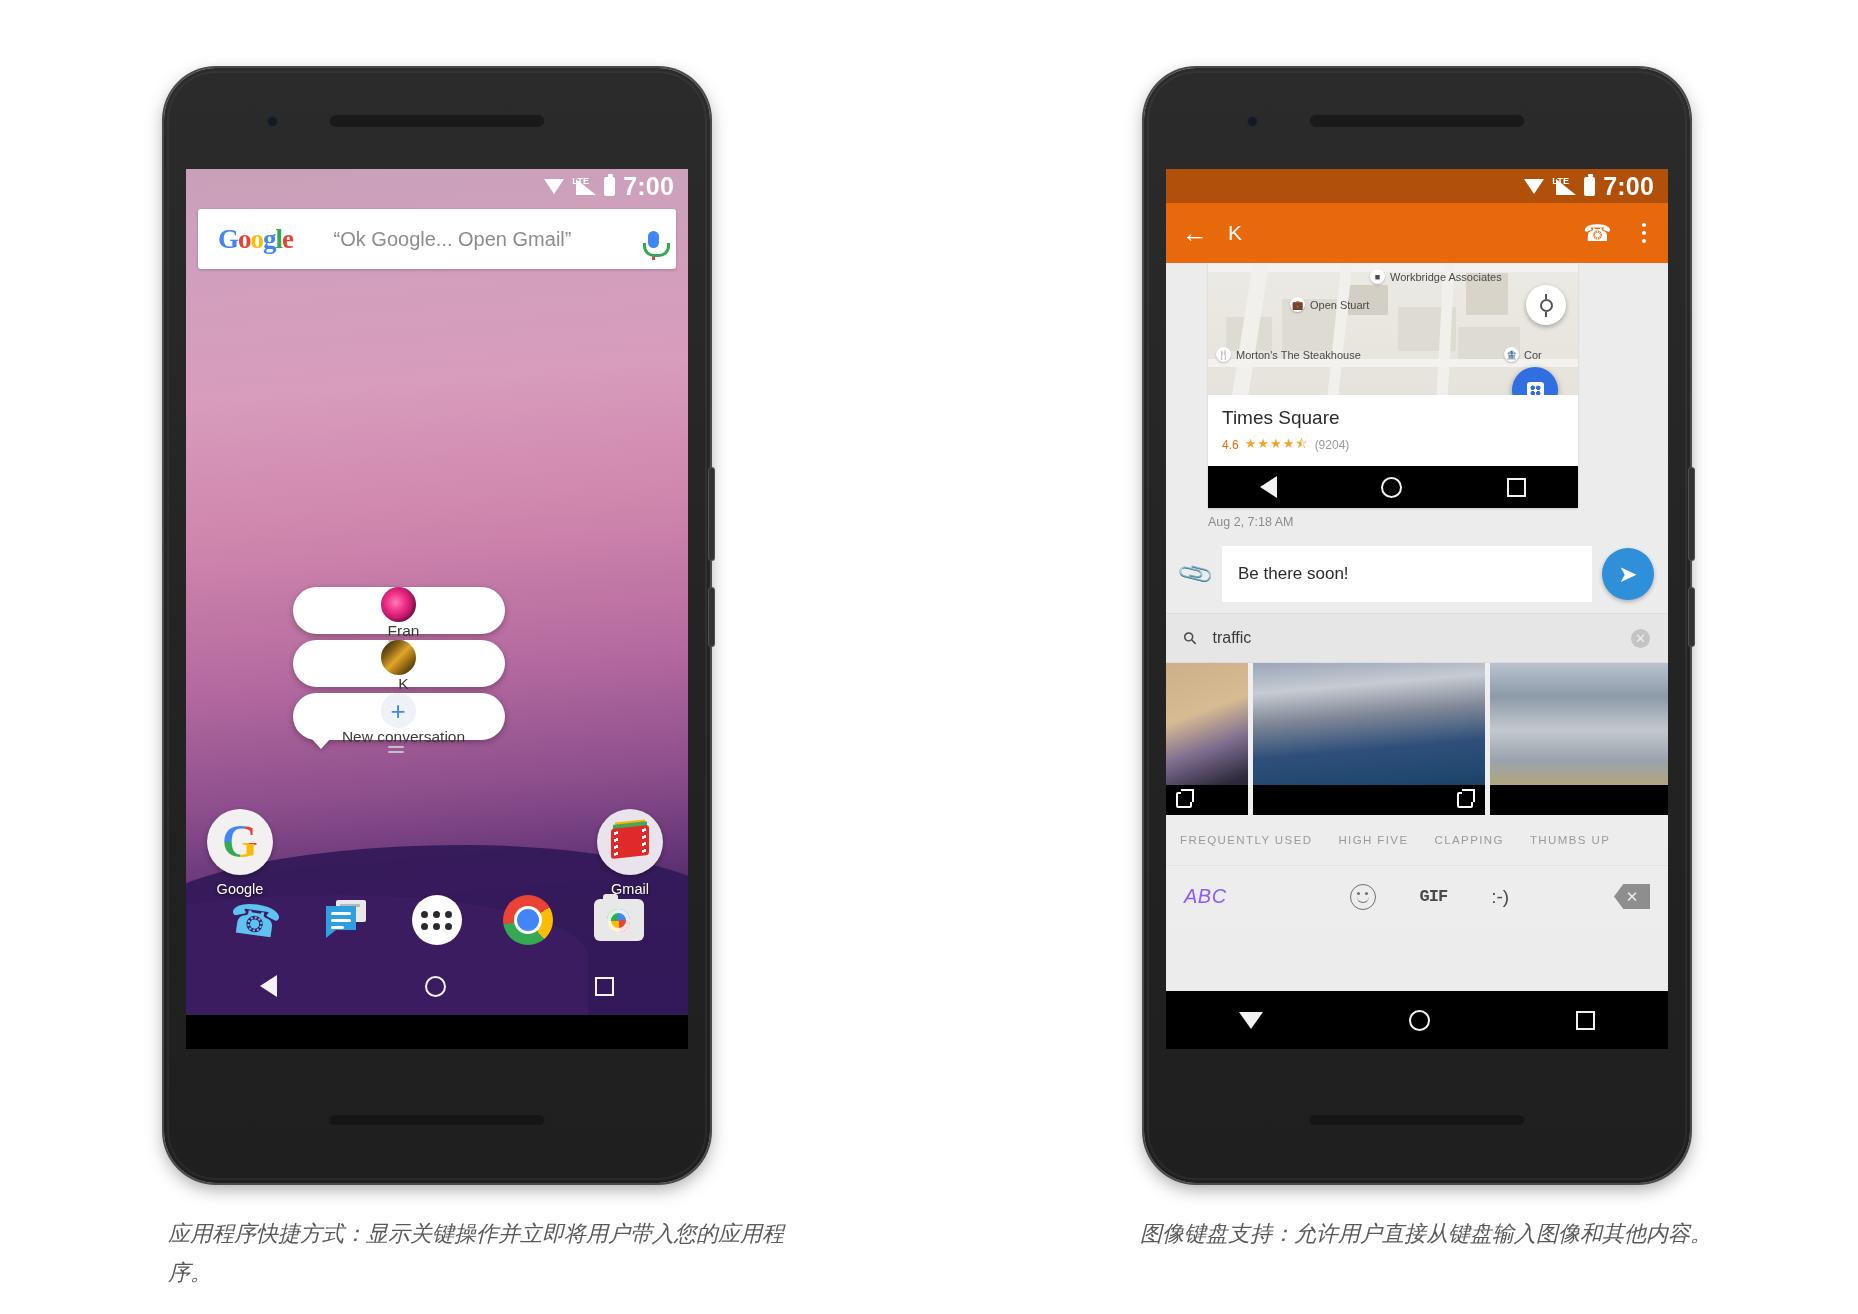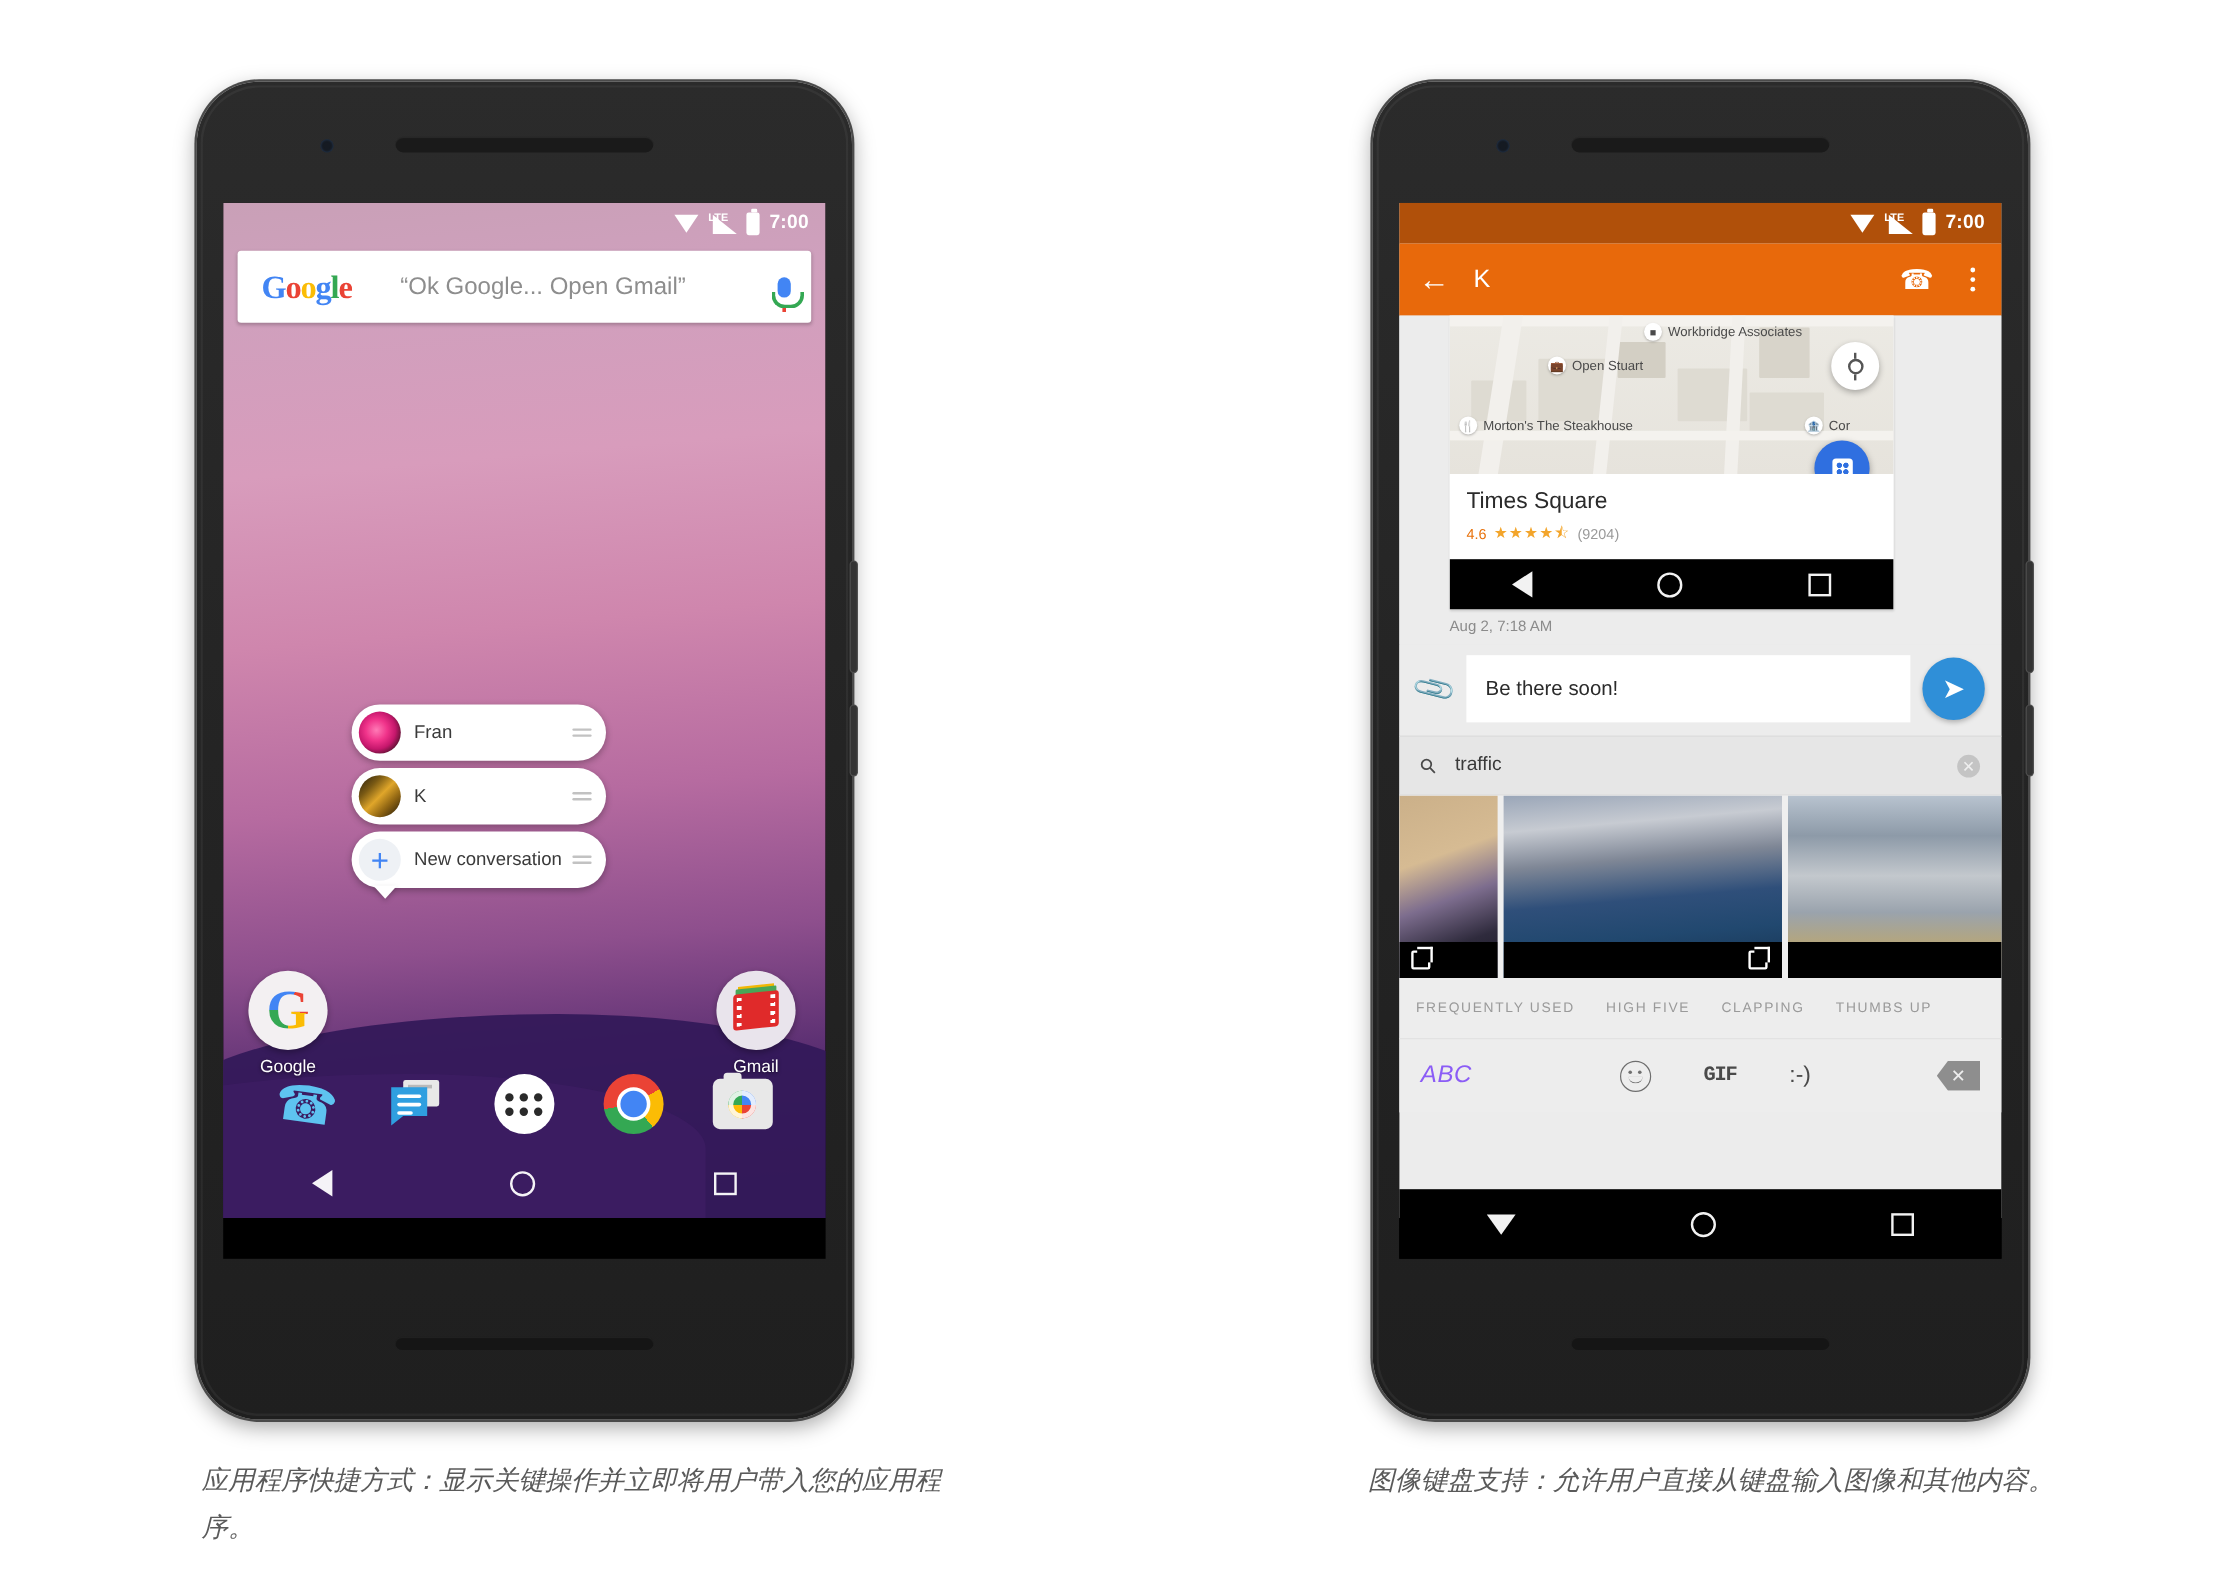--- a/index.html
+++ b/index.html
@@ -57,21 +57,21 @@
   .sb-wifi{ width:20px;height:15px; position:relative;}
   .sb-wifi::after{content:""; position:absolute; left:0; top:0;
     border-left:10px solid transparent; border-right:10px solid transparent;
     border-top:15px solid #fff;}
   .sb-sig{ position:relative; width:24px; height:17px;}
   .sb-sig .tri{ position:absolute; right:0; bottom:0; width:0;height:0;
     border-left:20px solid #fff; border-top:16px solid transparent;}
   .sb-sig .lte{ position:absolute; left:0; top:-2px; font-size:9px; font-weight:700; color:#fff;}
   .sb-batt{ width:11px; height:19px; border:2px solid #fff; border-radius:2px; position:relative; background:#fff;}
   .sb-batt::before{content:""; position:absolute; top:-5px; left:2px; width:5px;height:3px;background:#fff;border-radius:1px;}
-  .sb-time{ font-size:16px; }
+  .sb-time{ font-size:25px; }
 
   
   .home{
     position:relative; width:100%; height:846px;
     background: linear-gradient(175deg,
       #c9a0b7 0%, #cfa0bd 10%, #d89cbc 26%,
       #cf86ad 42%, #b66ba0 58%, #8e4f8d 72%,
       #5b2f72 84%, #3b1f5c 93%, #2e1a4e 100%);
   }
   .home-hill{
@@ -101,20 +101,21 @@
     width:21px;height:11px; border:3px solid #34A853; border-top:none;
     border-radius:0 0 11px 11px;}
   .mic-shape::before{content:""; position:absolute; left:4px; bottom:-12px; width:3px;height:5px;background:#EA4335;}
 
   
   .shortcuts{ position:absolute; left:107px; top:418px; width:212px; }
   .sc-row{
     height:47px; background:#fff; border-radius:24px; margin-bottom:6px;
     display:flex; align-items:center; padding:0 8px 0 6px;
     box-shadow:0 2px 6px rgba(0,0,0,.3);
+    flex-direction:column;
   }
   .sc-av{ width:35px;height:35px;border-radius:50%; flex:0 0 35px; }
   .av-fran{ background: radial-gradient(circle at 42% 44%, #ff7ab6 0%, #f0338a 32%, #c5176c 56%, #2a1016 86%); }
   .av-k{ background: linear-gradient(135deg,#221a0c 0%, #7a5a14 28%, #e0a62a 50%, #8d6312 72%, #1b1408 100%); }
   .av-tristan{ background: radial-gradient(circle at 50% 45%, #e8c0a0 0%, #b5763f 38%, #6d3d1c 70%, #241009 100%); }
   .sc-plus{
     width:35px;height:35px;border-radius:50%; flex:0 0 35px; background:#eef1f5;
     display:flex; align-items:center; justify-content:center;
     color:#4285F4; font-size:26px; line-height:1; font-weight:300;
   }

